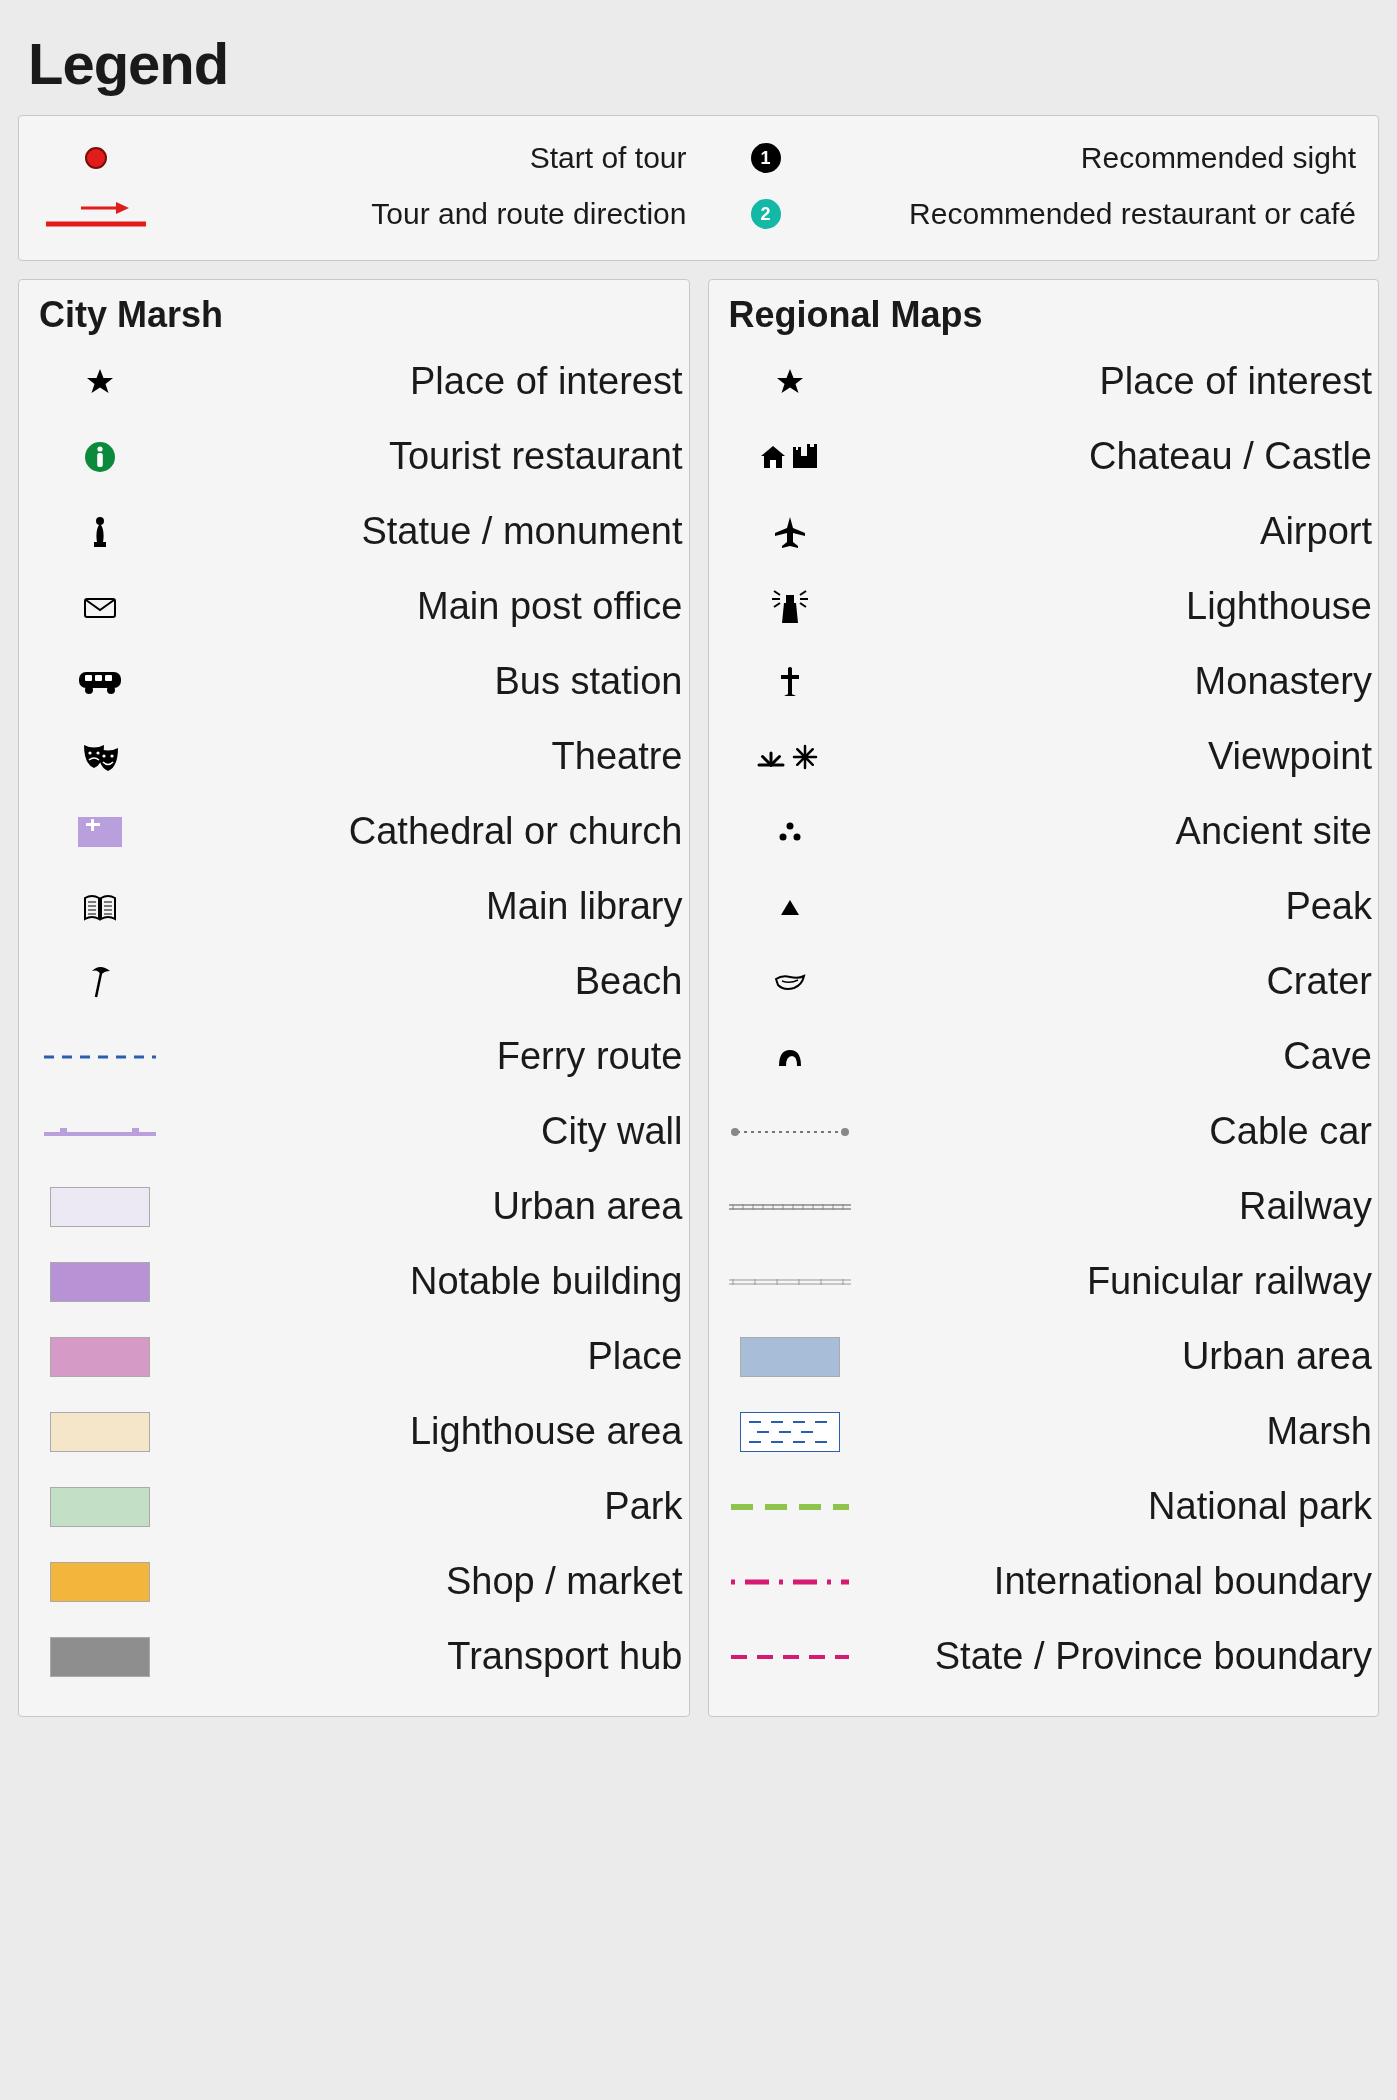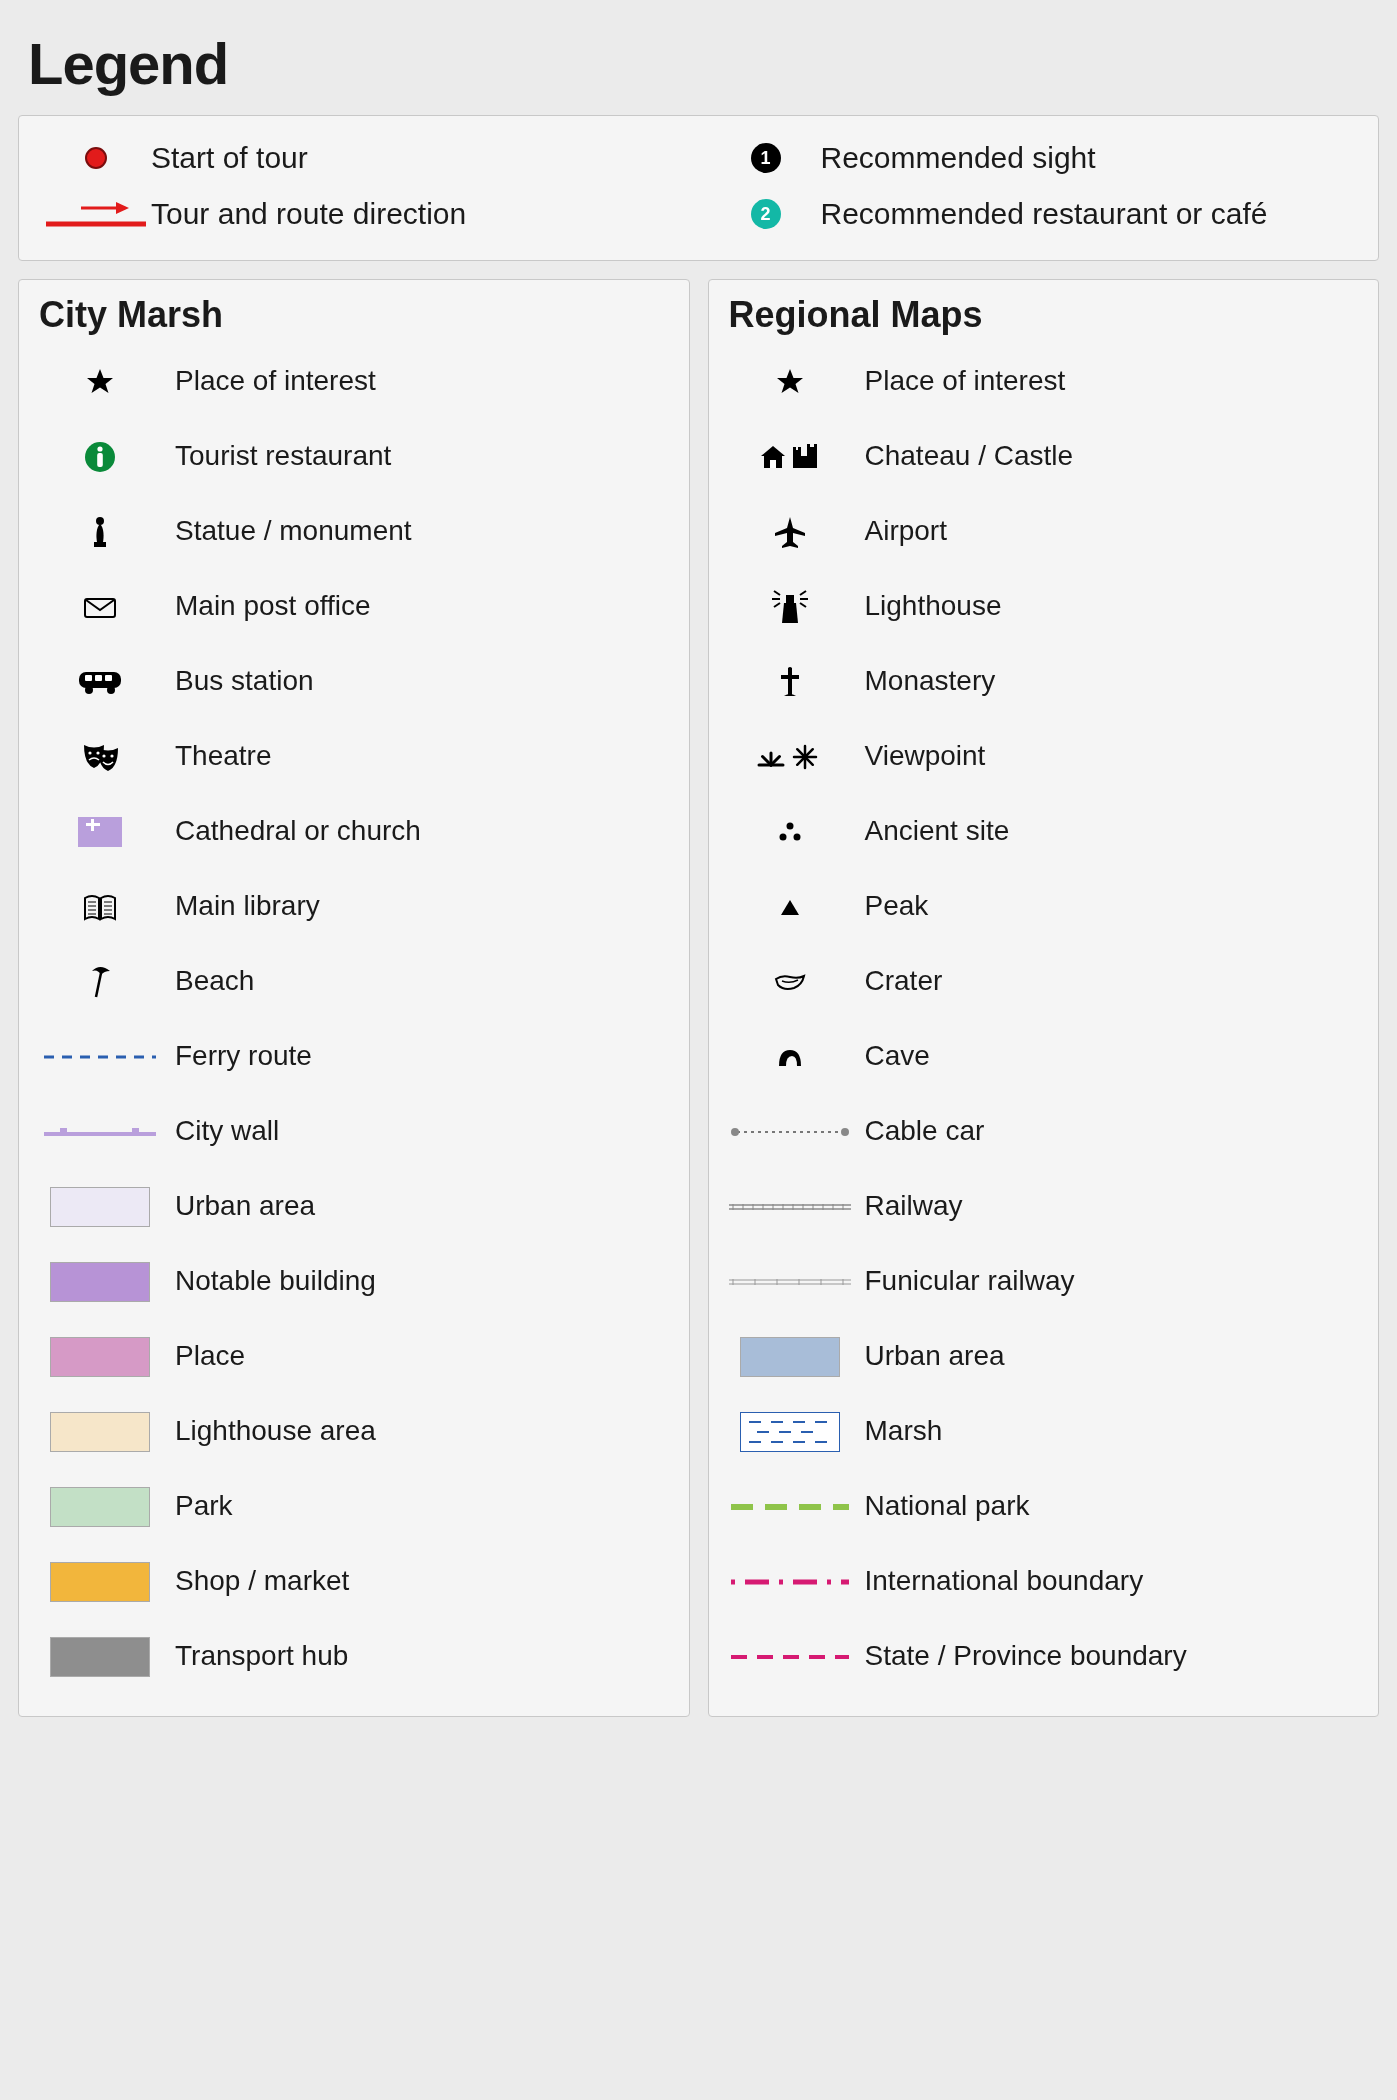--- a/index.html
+++ b/index.html
@@ -20,21 +20,21 @@
   .panel {
     background: #f5f5f5;
     border: 1px solid #c8c8c8;
     border-radius: 4px;
   }
   .top-panel {
     padding: 14px 22px 18px 22px;
     display: flex;
     gap: 24px;
   }
-  .top-col { flex: 1; }
+  .top-col { flex: 1; text-align: right; }
   .row {
     display: flex;
     align-items: center;
     min-height: 56px;
     gap: 0;
   }
   .icon-cell {
     width: 130px;
     min-width: 130px;
     height: 44px;
@@ -54,21 +54,21 @@
     padding: 14px 6px 22px 6px;
   }
   .col-panel h2 {
     font-size: 36px;
     font-weight: 800;
     padding-left: 14px;
     margin-bottom: 8px;
   }
   .entries .row { min-height: 75px; }
   .entries .icon-cell { width: 150px; min-width: 150px; height: 58px; }
-  .entries .label-cell { font-size: 28px; }
+  .entries .label-cell { font-size: 38px; text-align: right; }
   
   .square-swatch {
     width: 100px; height: 40px;
     border: 1px solid #aaa;
   }
   .badge-circle {
     width: 30px; height: 30px; border-radius: 50%;
     color: #fff; font-weight: 700; font-size: 18px;
     display: flex; align-items: center; justify-content: center;
   }

